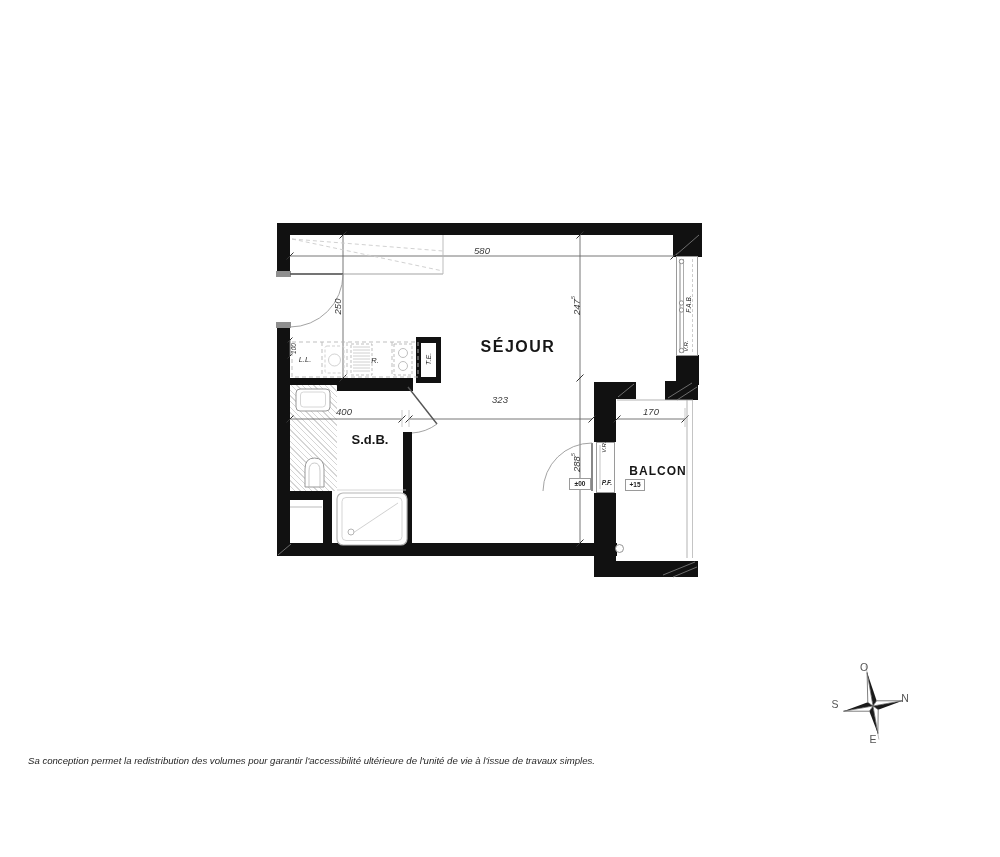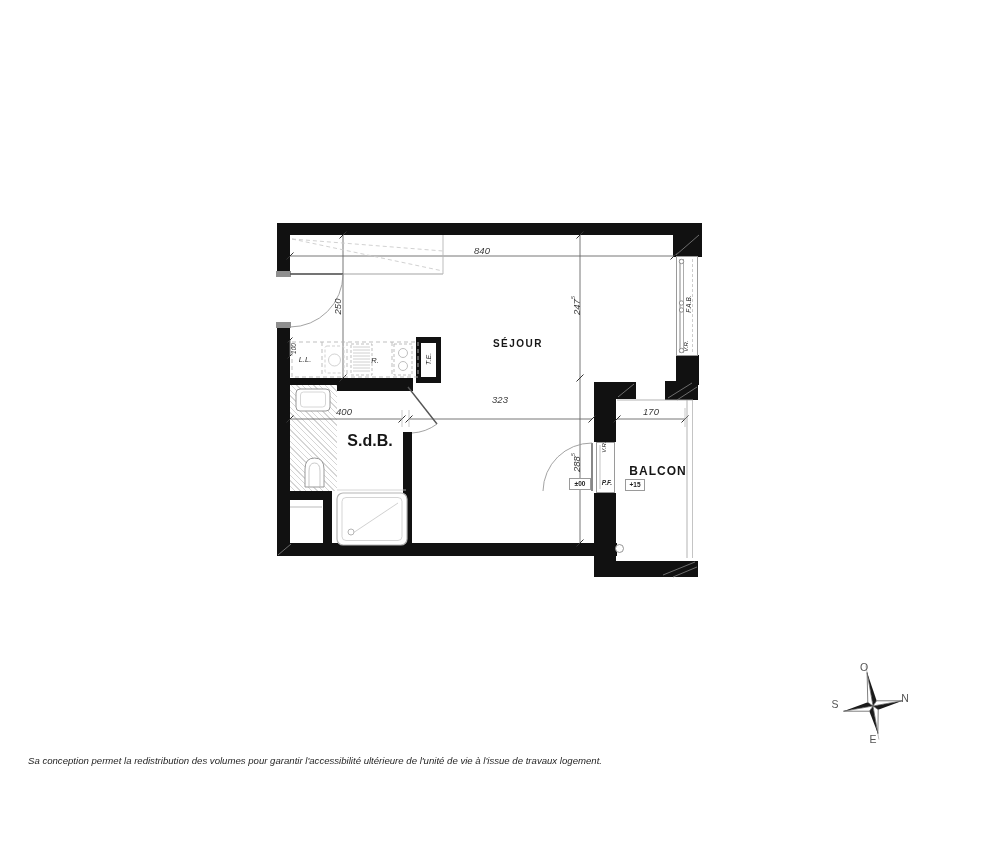--- a/index.html
+++ b/index.html
@@ -161,25 +161,25 @@
       </g>
       <g fill="#fff" stroke="#555" stroke-width="0.7">
         <path d="M0 0 L0 -34 L-4.5 -4.5 Z"></path>
         <path d="M0 0 L30 0 L4.5 -4.5 Z"></path>
         <path d="M0 0 L0 28 L4.5 4.5 Z"></path>
         <path d="M0 0 L-30 0 L-4.5 4.5 Z"></path>
       </g>
     </g>
   </svg>
 
-  <div class="room" style="left:478px;top:338px;width:80px;font-size:10px;letter-spacing:1.5px;">SÉJOUR</div>
-  <div class="room" style="left:335px;top:432px;width:70px;font-size:16px;">S.d.B.</div>
+  <div class="room" style="left:478px;top:338px;width:80px;font-size:16px;letter-spacing:1.5px;">SÉJOUR</div>
+  <div class="room" style="left:335px;top:432px;width:70px;font-size:13px;">S.d.B.</div>
   <div class="room" style="left:618px;top:464px;width:80px;font-size:12px;letter-spacing:1px;">BALCON</div>
 
-  <div class="dim" style="left:452px;top:245px;width:60px;">840</div>
+  <div class="dim" style="left:452px;top:245px;width:60px;">580</div>
   <div class="dim rot" style="left:307px;top:301px;width:60px;">250</div>
   <div class="dim rot" style="left:545px;top:299px;width:60px;"><span>247</span><sup>5</sup></div>
   <div class="dim rot" style="left:545px;top:456px;width:60px;"><span>288</span><sup>5</sup></div>
   <div class="dim" style="left:314px;top:406px;width:60px;">400</div>
   <div class="dim" style="left:470px;top:394px;width:60px;">323</div>
   <div class="dim" style="left:621px;top:406px;width:60px;">170</div>
   <div class="dim small rot" style="left:273px;top:344px;width:40px;">100</div>
 
   <div class="ann" style="left:295px;top:355px;width:20px;">L.L.</div>
   <div class="ann" style="left:368px;top:356px;width:14px;">R.</div>
@@ -190,16 +190,16 @@
   <div class="ann" style="left:598px;top:478px;width:18px;font-size:6.5px;font-weight:bold;">P.F.</div>
   <div class="lvl" style="left:569px;top:478px;width:22px;height:12px;">±00</div>
   <div class="lvl" style="left:625px;top:479px;width:20px;height:12px;">+15</div>
 
   <div class="compassL" style="left:857px;top:661px;">O</div>
   <div class="compassL" style="left:898px;top:692px;">N</div>
   <div class="compassL" style="left:828px;top:698px;">S</div>
   <div class="compassL" style="left:866px;top:733px;">E</div>
 
   <div class="abs" style="left:28px;top:754px;">
-    <div class="footer-line">Sa conception permet la redistribution des volumes pour garantir l'accessibilité ultérieure de l'unité de vie à l'issue de travaux logement.</div>
+    <div class="footer-line">Sa conception permet la redistribution des volumes pour garantir l'accessibilité ultérieure de l'unité de vie à l'issue de travaux simples.</div>
   </div>
 
 </div>
 
 </body></html>

